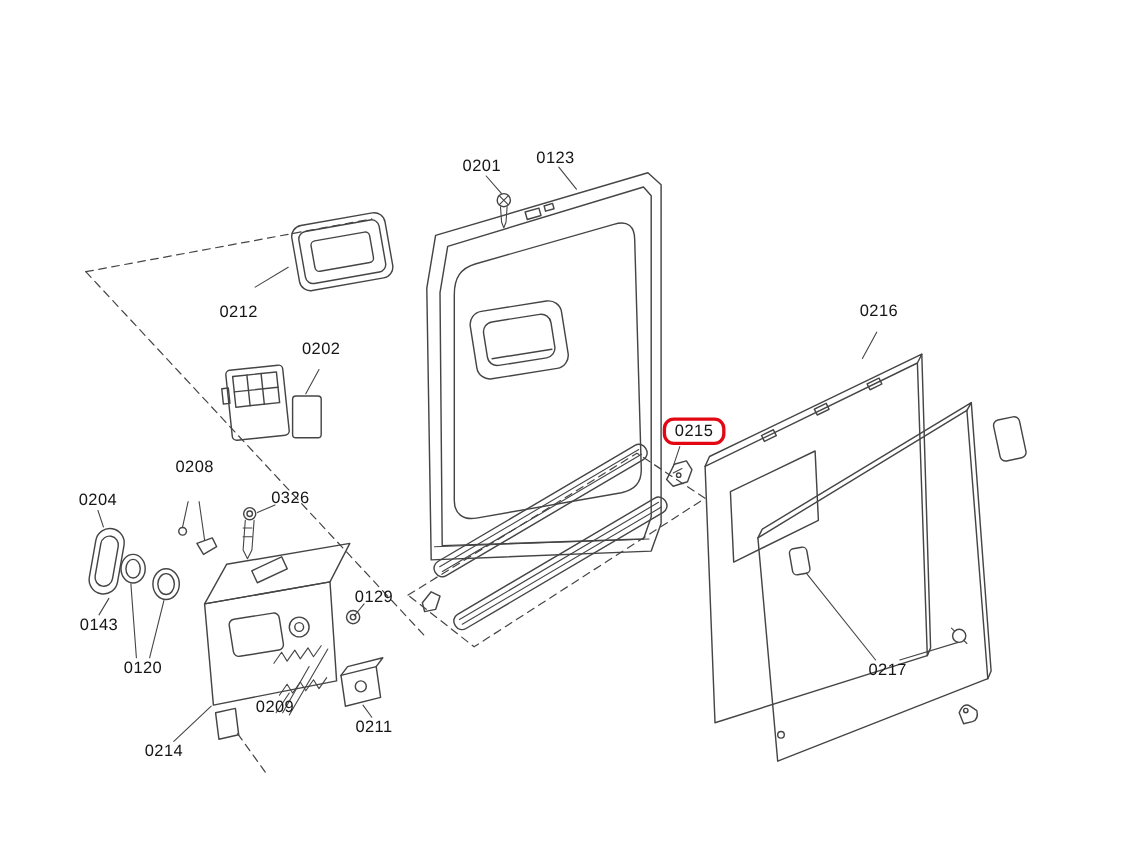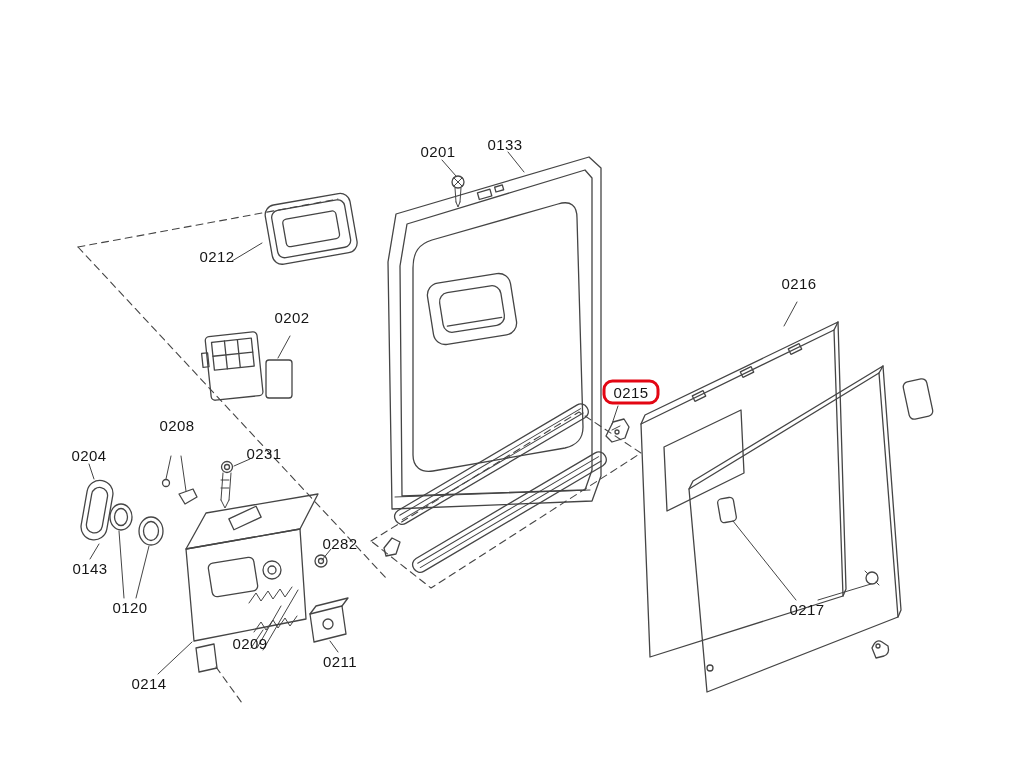--- a/index.html
+++ b/index.html
@@ -188,29 +188,29 @@
       <line class="thin" x1="251" y1="648" x2="263" y2="630"></line>
       <line class="thin" x1="257" y1="648" x2="281" y2="606"></line>
       <line class="thin" x1="263" y1="650" x2="298" y2="590"></line>
       <line class="thin" x1="338" y1="652" x2="330" y2="641"></line>
       <line class="thin" x1="796" y1="600" x2="733" y2="521"></line>
       <line class="thin" x1="818" y1="600" x2="871" y2="584"></line>
     </g>
   </svg>
 
   <div class="label" style="left:438px;top:151px">0201</div>
-  <div class="label" style="left:505px;top:144px">0133</div>
-  <div class="label" style="left:217px;top:256px">0212</div>
+  <div class="label" style="left:505px;top:144px">0123</div>
+  <div class="label" style="left:217px;top:284px">0212</div>
   <div class="label" style="left:292px;top:317px">0202</div>
   <div class="label" style="left:799px;top:283px">0216</div>
   <div class="label selected" style="left:631px;top:392px">0215</div>
   <div class="label" style="left:89px;top:455px">0204</div>
   <div class="label" style="left:177px;top:425px">0208</div>
-  <div class="label" style="left:264px;top:453px">0231</div>
+  <div class="label" style="left:264px;top:453px">0326</div>
   <div class="label" style="left:90px;top:568px">0143</div>
   <div class="label" style="left:130px;top:607px">0120</div>
-  <div class="label" style="left:340px;top:543px">0282</div>
+  <div class="label" style="left:340px;top:543px">0129</div>
   <div class="label" style="left:149px;top:683px">0214</div>
   <div class="label" style="left:250px;top:643px">0209</div>
   <div class="label" style="left:340px;top:661px">0211</div>
   <div class="label" style="left:807px;top:609px">0217</div>
 
 </div>
 
 </body></html>

